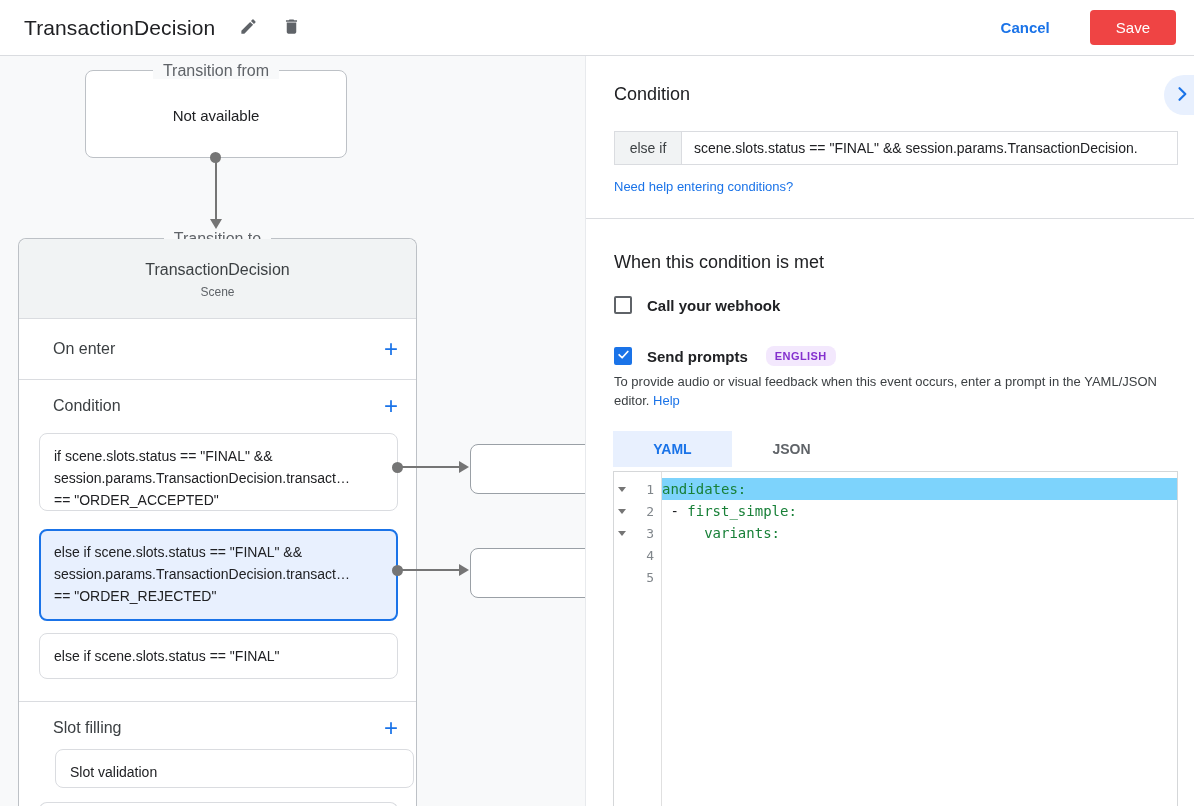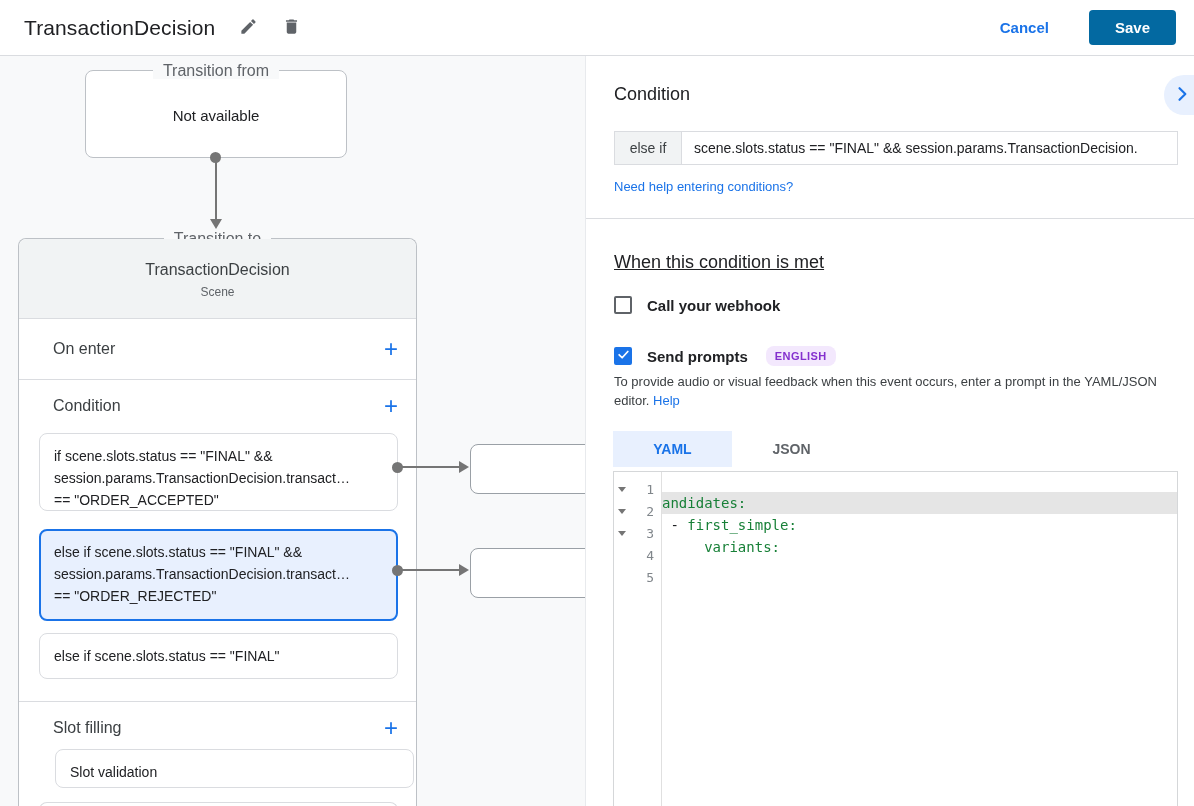--- a/index.html
+++ b/index.html
@@ -9,22 +9,22 @@
 
   
   .topbar { position:absolute; left:0; top:0; width:1194px; height:56px; background:#fff;
             border-bottom:1px solid #dadce0; display:flex; align-items:center; padding:0 18px 0 24px; }
   .topbar-title { font-size:21px; color:#202124; letter-spacing:.1px; }
   .icon-btn { background:none; border:none; cursor:pointer; margin-left:24px; display:flex; align-items:center; }
   .icon-btn svg { fill:#5f6368; }
   .topbar-spacer { flex:1; }
   .btn-text { background:none; border:none; color:#1a73e8; font-size:15px; font-weight:700;
               font-family:"Liberation Sans",sans-serif; cursor:pointer; margin-right:40px; }
-  .btn-primary { background:#0369a1; color:#fff; border:none; border-radius:4px; font-size:15px;
-                 font-weight:700; font-family:"Liberation Sans",sans-serif; padding:9px 26px; cursor:pointer; }
+  .btn-primary { background:#ef4444; color:#fff; border:none; border-radius:4px; font-size:15px;
+                 font-weight:400; font-family:"Liberation Sans",sans-serif; padding:9px 26px; cursor:pointer; }
 
   
   .canvas { position:absolute; left:0; top:56px; width:585px; height:750px; background:#f8f9fa; overflow:hidden; }
 
   .fieldset { position:absolute; background:#fff; border:1px solid #bdc1c6; border-radius:8px; }
   .legend { position:absolute; top:-9px; left:0; right:0; text-align:center; pointer-events:none; }
   .legend span { font-size:16px; color:#5f6368; background:#f8f9fa; padding:0 10px; }
 
   .from-box { left:85px; top:14px; width:262px; height:88px; }
   .from-box .content { position:absolute; left:0; right:0; top:36px; text-align:center; font-size:15px; color:#202124; }
@@ -93,21 +93,21 @@
   .editor { position:absolute; left:27px; top:415px; width:565px; height:336px; border:1px solid #d5d7d9;
             border-bottom:none; display:flex; font-family:"DejaVu Sans Mono", monospace; font-size:14px; background:#fff; }
   .gutter { width:48px; flex:none; border-right:1px solid #e0e0e0; padding-top:6px; background:#fff; }
   .gutter-row { height:22px; display:flex; align-items:center; }
   .fold { width:16px; display:flex; justify-content:center; }
   .fold-tri { width:0; height:0; border-left:4px solid transparent; border-right:4px solid transparent;
               border-top:5px solid #757575; }
   .lnum { flex:1; text-align:right; padding-right:7px; font-size:13px; color:#80868b; }
   .code { flex:1; padding-top:6px; overflow:hidden; }
   .code-row { height:22px; line-height:22px; white-space:pre; }
-  .code-row.hl { background:#e5e5e5;margin-top:14px; }
+  .code-row.hl { background:#7dd3fc; }
   .tok-key { color:#188038; }
   .tok-plain { color:#202124; }
   .tok-string { color:#b31412; }
 </style>
 </head>
 <body>
 
 <div id="app">
 
   <div class="topbar">
@@ -206,21 +206,21 @@
 
     <div class="cond-input-row">
       <div class="cond-prefix">else if</div>
       <input class="cond-input" type="text" value="scene.slots.status == &quot;FINAL&quot; &amp;&amp; session.params.TransactionDecision." style="">
     </div>
 
     <a class="help-link" href="#">Need help entering conditions?</a>
 
     <div class="panel-divider"></div>
 
-    <div class="panel-heading" style="top:196px;text-decoration:underline;">When this condition is met</div>
+    <div class="panel-heading" style="top:196px;">When this condition is met</div>
 
     <div class="check-row" style="top:240px;">
       <div class="checkbox"></div>
       <span class="check-label">Call your webhook</span>
     </div>
 
     <div class="check-row" style="top:290px;">
       <div class="checkbox checked">
         <span>
           <svg width="13" height="13" viewBox="0 0 24 24" fill="none" stroke="#ffffff" stroke-width="3.2" stroke-linecap="round" stroke-linejoin="round">

